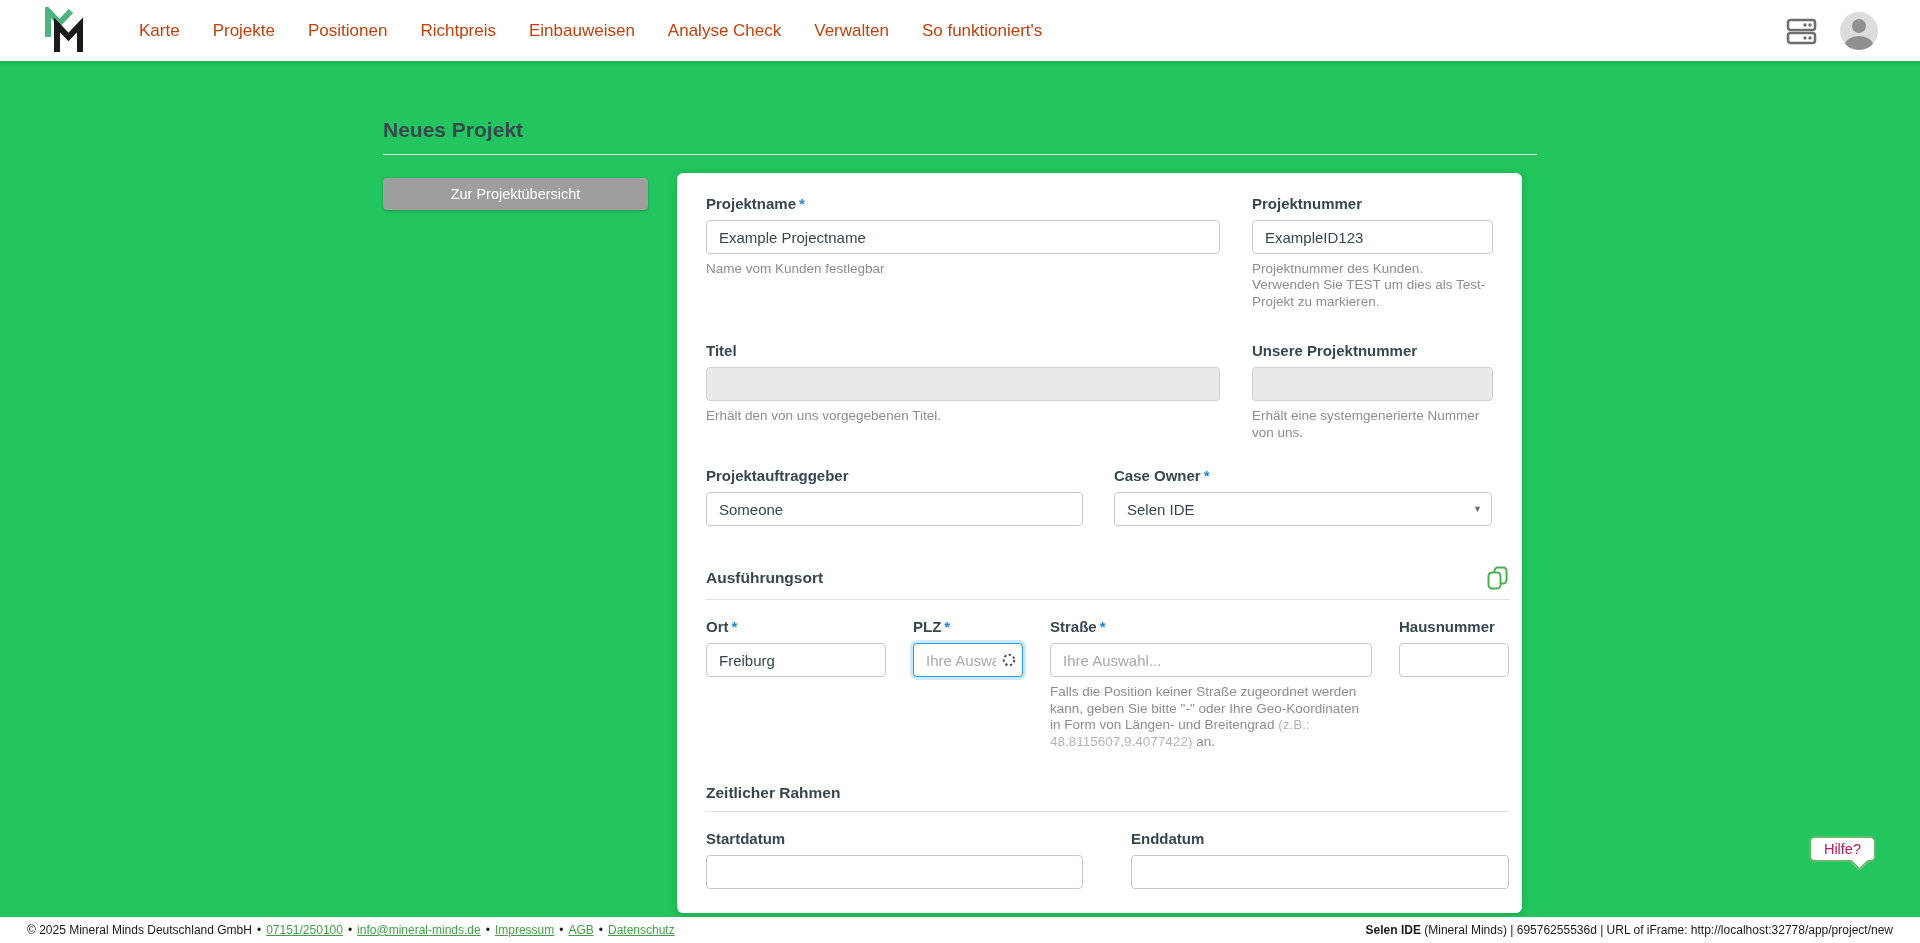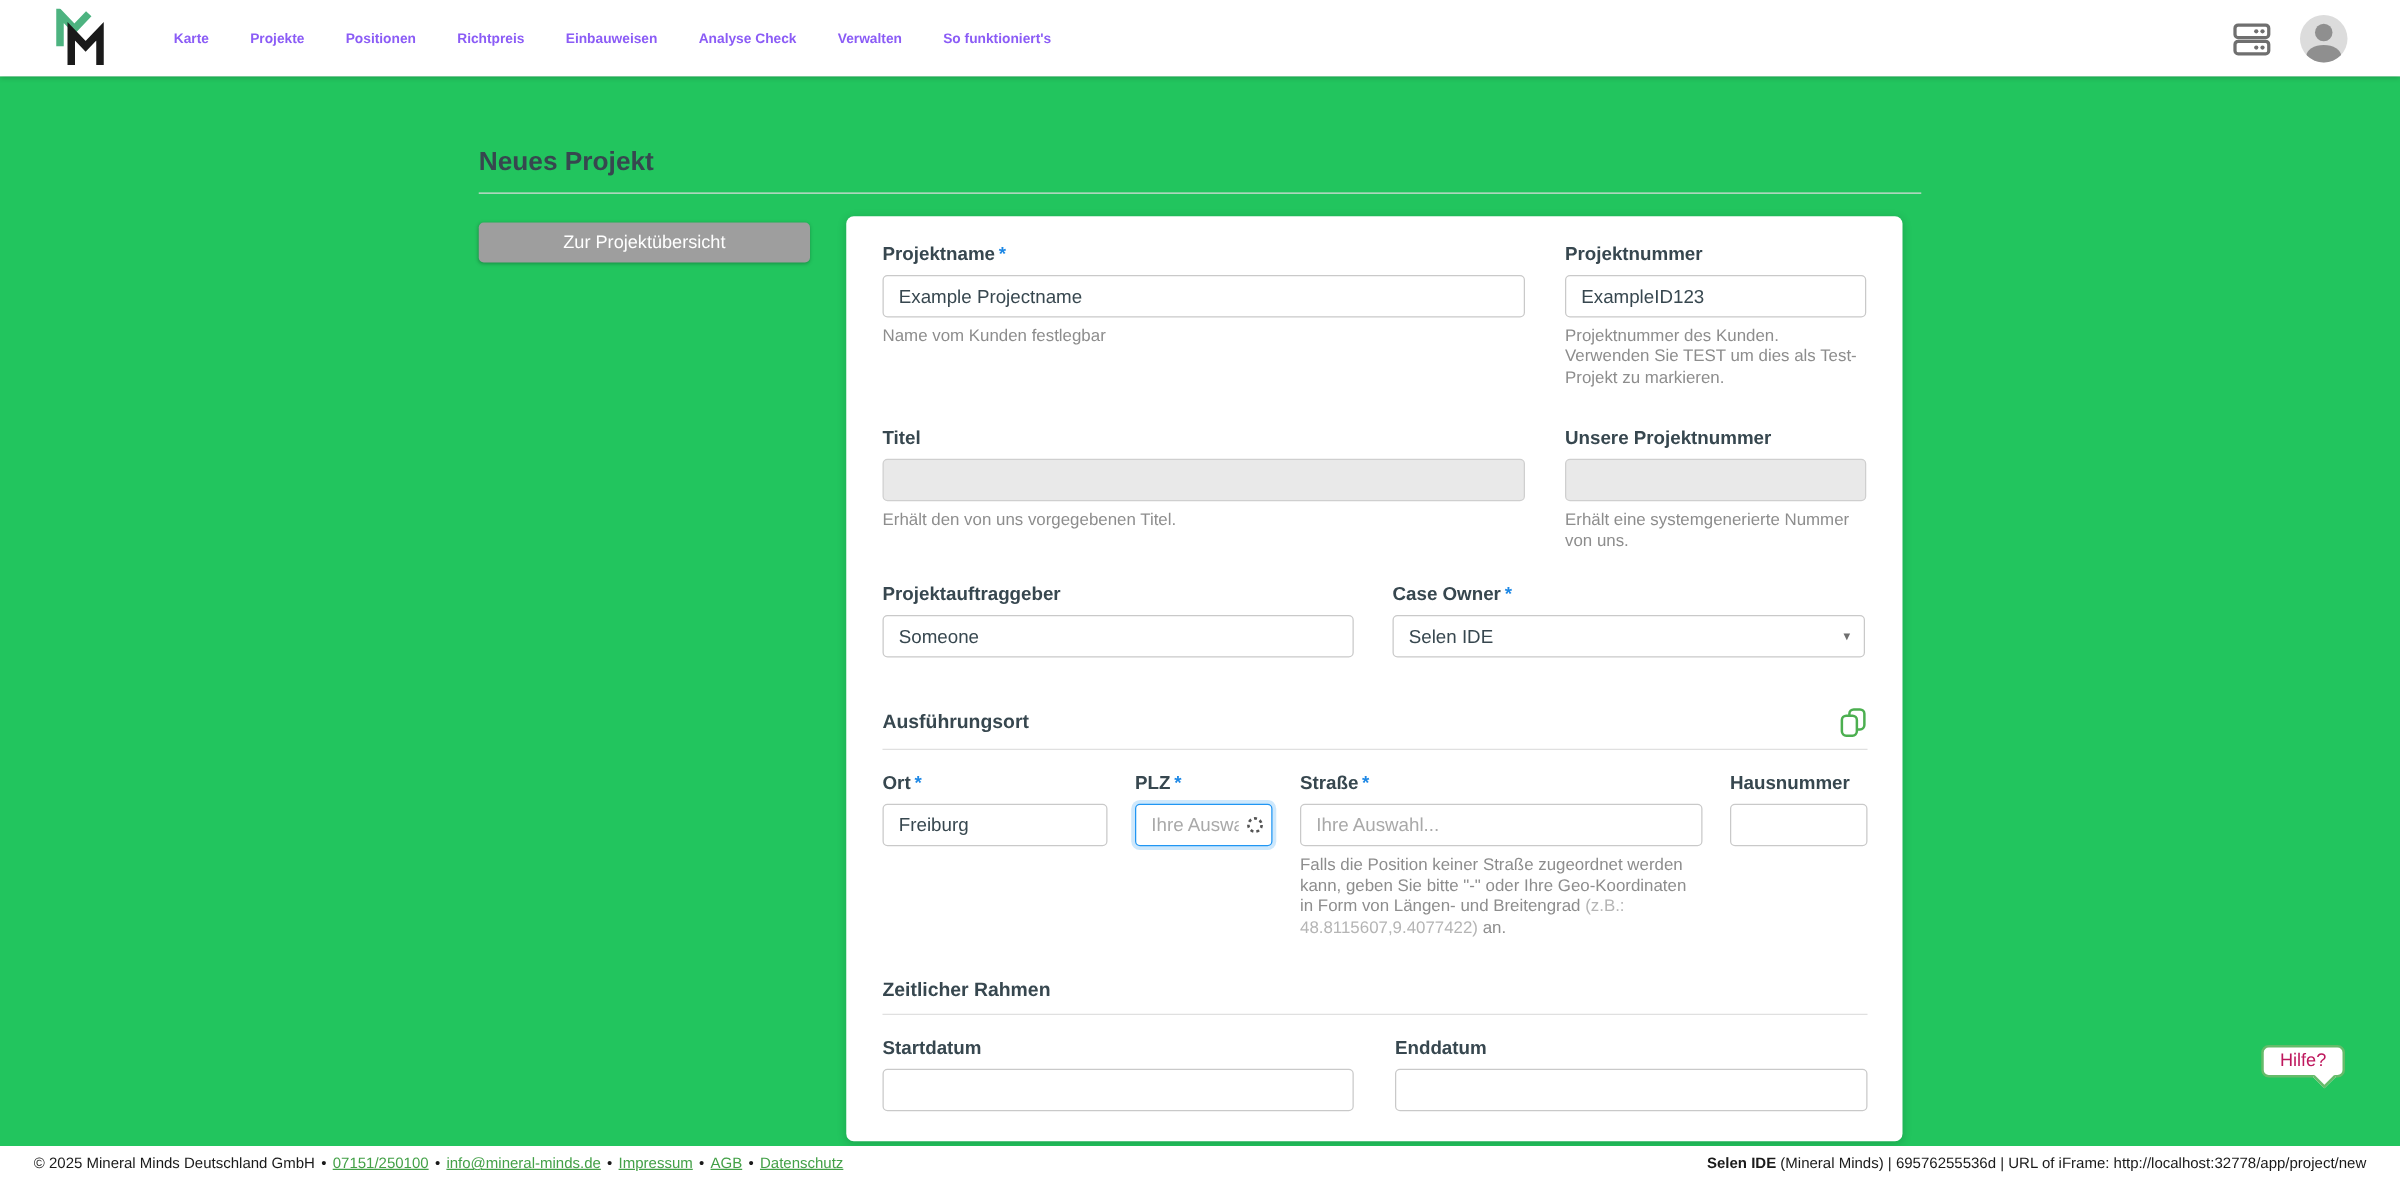--- a/index.html
+++ b/index.html
@@ -4,41 +4,41 @@
 <style>
   * { margin:0; padding:0; box-sizing:border-box; }
   html,body { width:1920px; height:943px; overflow:hidden;
     font-family:"Liberation Sans","DejaVu Sans",sans-serif; background:#f2f2f2; }
 
   
   .header { position:fixed; top:0; left:0; right:0; height:61px; background:#ffffff;
     display:flex; align-items:center; padding:0 28px; box-shadow:0 1px 4px rgba(0,0,0,.18); z-index:50; }
   .logo { width:42px; height:48px; margin-left:16px; flex:0 0 auto; cursor:pointer; }
   .nav { display:flex; align-items:center; gap:33px; margin-left:53px; }
-  .nav-item { font-size:11px; font-weight:700; color:#8b5cf6; cursor:pointer; white-space:nowrap; }
+  .nav-item { font-size:17px; font-weight:400; color:#c2410c; cursor:pointer; white-space:nowrap; }
   .header-right { margin-left:auto; display:flex; align-items:center; gap:22px; margin-right:14px; }
   .server-icon { width:32px; height:28px; cursor:pointer; }
   .avatar { width:38px; height:38px; border-radius:50%; background:#dcdcdc; position:relative; overflow:hidden; cursor:pointer; }
   .avatar .head { position:absolute; top:7px; left:12px; width:14px; height:14px; border-radius:50%; background:#8f8f8f; }
   .avatar .body { position:absolute; top:24px; left:5px; width:28px; height:18px; border-radius:50% 50% 0 0; background:#8f8f8f; }
 
   
   .main { position:absolute; top:61px; left:0; right:0; bottom:0; background:#22c55e; }
   .content { margin-left:383px; width:1154px; padding-top:57px; }
   .page-title { font-size:21px; font-weight:700; color:#37474f; }
   .title-divider { height:1px; background:#dcdcdc; margin-top:12px; }
   .body-row { display:flex; align-items:flex-start; }
   .left-col { width:294px; flex:0 0 auto; }
   .back-btn { margin-top:23px; width:265px; height:32px; background:#9e9e9e; color:#ffffff;
     border:none; border-radius:4px; font-size:14.5px; font-family:inherit; cursor:pointer;
     box-shadow:0 1px 3px rgba(0,0,0,.25); }
 
   
   .card { margin-top:18px; width:845px; background:#ffffff; border-radius:6px;
-    box-shadow:0 2px 8px rgba(0,0,0,.16); padding:22px 28px 24px 29px; }
+    box-shadow:0 2px 8px rgba(0,0,0,.16); padding:22px 13px 24px 29px; }
   .frow { display:flex; align-items:flex-start; }
   .row-1 { margin-bottom:32px; }
   .row-2 { margin-bottom:26px; }
   .row-3 { margin-bottom:40px; }
   .row-4 { margin-bottom:34px; justify-content:space-between; }
   .row-5 { justify-content:space-between; }
   .col-main { width:514px; }
   .col-side { width:241px; margin-left:32px; }
   .col-half-l { width:377px; }
   .col-half-r { width:378px; margin-left:31px; }

